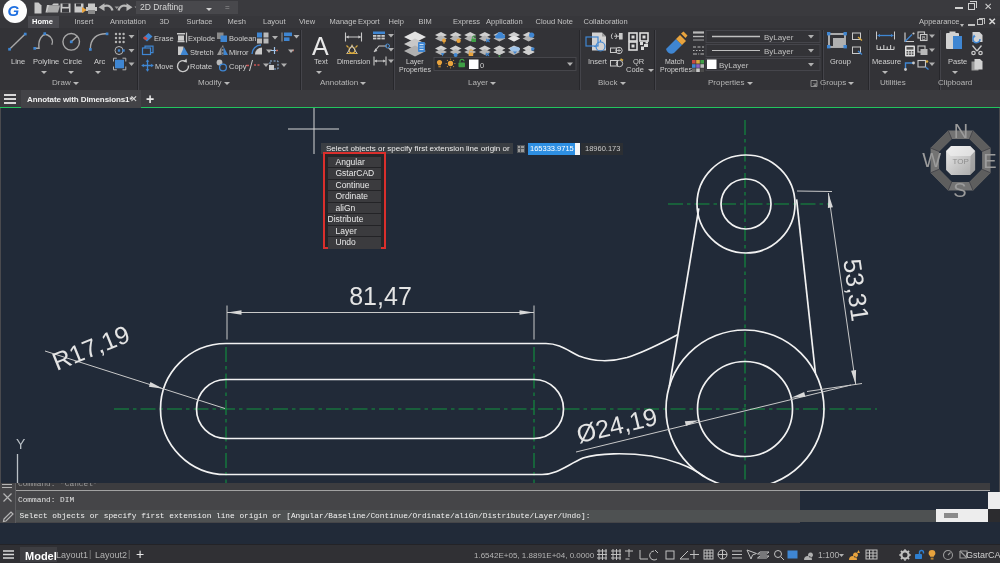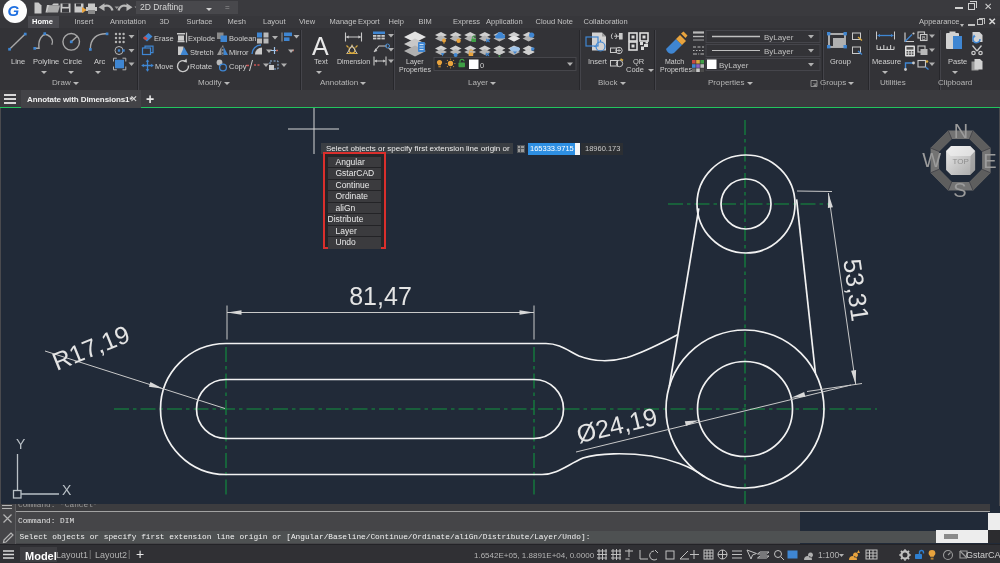--- a/index.html
+++ b/index.html
@@ -9,21 +9,21 @@
 
 #titlebar { position:absolute; left:0; top:0; width:1000px; height:16px; background:#3a3a3e; }
 #menubar { position:absolute; left:0; top:16px; width:1000px; height:12px; background:#37373b; }
 .mtab { position:absolute; top:0; height:12px; line-height:12px; font-size:7.5px; color:#c2c2c2; }
 #ribbon { position:absolute; left:0; top:28px; width:1000px; height:62px; background:#333337; }
 .plabel { position:absolute; top:50px; height:11px; font-size:8px; color:#b5b5b5; text-align:left; }
 .psep { position:absolute; top:2px; height:60px; width:1px; background:#27272b; }
 .psep2 { position:absolute; top:2px; height:60px; width:1px; background:#44444a; }
 #doctabs { position:absolute; left:0; top:90px; width:1000px; height:18px; background:#3a3a3e; border-bottom:1px solid #22c55e; }
 #canvas { position:absolute; left:0; top:108px; width:1000px; height:398px; background:#212a38; border-left:1px solid #4a4a4e; border-right:1px solid #4a4a4e; }
-#cmdwin { position:absolute; left:0; top:504px; width:800px; height:40px; background:#454548; }
+#cmdwin { position:absolute; left:0; top:483px; width:800px; height:40px; background:#454548; }
 #statusbar { position:absolute; left:0; top:544px; width:1000px; height:19px; background:#303034; border-top:1px solid #232327; }
 .lbl { position:absolute; font-size:7.5px; color:#d0d0d0; white-space:nowrap; }
 .small-caret { display:inline-block; width:0; height:0; border-left:3px solid transparent; border-right:3px solid transparent; border-top:3.5px solid #b8b8b8; }
 .mono { font-family:"Liberation Mono", monospace; }
 </style>
 </head>
 <body>
 <div id="page">
   <div id="titlebar">
 

